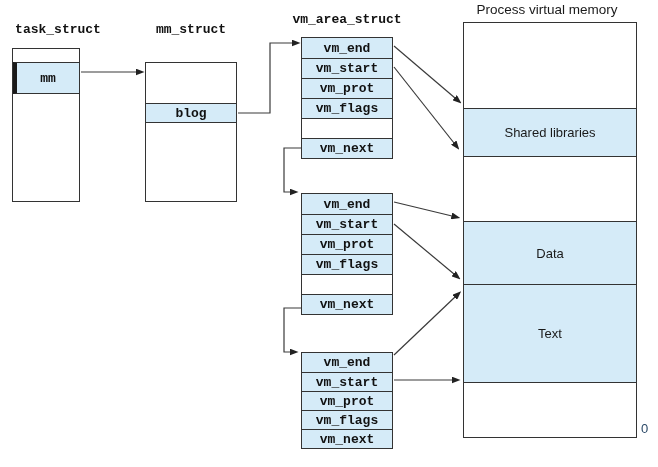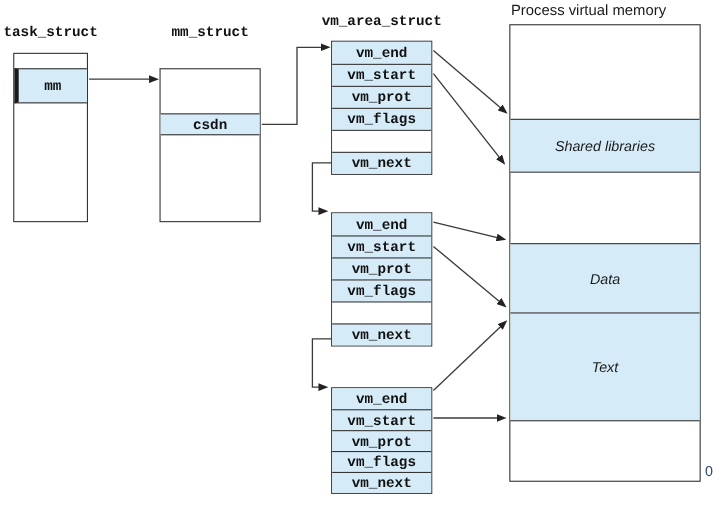--- a/index.html
+++ b/index.html
@@ -29,47 +29,47 @@
     position:absolute;left:0;right:0;box-sizing:border-box;background:#d5ebf8;
     border-top:1px solid #333;border-bottom:1px solid #333;
     display:flex;align-items:center;justify-content:center;
     font-family:"Liberation Mono","DejaVu Sans Mono",monospace;font-size:13px;font-weight:700;color:#111;
   }
   .cell.thick-left{border-left:4px solid #1a1a1a;}
   
   #memory-box{position:absolute;left:463px;top:22px;width:174px;height:416px;border:1px solid #333;box-sizing:border-box;background:#fff;}
   .mem-region{
     box-sizing:border-box;border-top:1px solid #333;display:flex;align-items:center;justify-content:center;
-    font-size:13px;color:#1a1a1a;font-style:italic;
+    font-size:13px;color:#1a1a1a;
   }
   .mem-region:first-child{border-top:none;}
   .mem-region.filled{background:#d5ebf8;}
-  #memory-title{position:absolute;left:440px;top:2px;width:190px;text-align:center;font-size:13.5px;color:#1a1a1a;}
+  #memory-title{position:absolute;left:452px;top:2px;width:190px;text-align:center;font-size:13.5px;color:#1a1a1a;}
   #addr-zero{position:absolute;left:641px;top:421px;font-size:13px;color:#2c4a68;}
   #watermark{
     position:absolute;left:398px;top:439px;font-size:15px;color:#d7d7d7;white-space:nowrap;letter-spacing:0.5px;
   }
   svg.overlay{position:absolute;left:0;top:0;pointer-events:none;}
 </style>
 </head>
 <body>
 
 <div id="canvas">
 
-  <div class="struct-title" style="left:1px;top:22px;width:90px;">task_struct</div>
+  <div class="struct-title" style="left:13px;top:22px;width:90px;">task_struct</div>
   <div class="struct-title" style="left:146px;top:22px;width:90px;">mm_struct</div>
   <div class="struct-title" style="left:287px;top:12px;width:120px;">vm_area_struct</div>
   <div id="memory-title">Process virtual memory</div>
 
   <div class="sbox" style="left:12px;top:48px;width:68px;height:154px;">
     <div class="cell thick-left" style="top:13px;height:32px;">mm</div>
   </div>
 
   <div class="sbox" style="left:145px;top:62px;width:92px;height:140px;">
-    <div class="cell" style="top:40px;height:20px;">csdn</div>
+    <div class="cell" style="top:40px;height:20px;">blog</div>
   </div>
 
   <div class="sbox vma-box" style="left:301px;top:37px;width:92px;">
     <div class="vma-row">vm_end</div>
     <div class="vma-row">vm_start</div>
     <div class="vma-row">vm_prot</div>
     <div class="vma-row">vm_flags</div>
     <div class="vma-row empty"></div>
     <div class="vma-row">vm_next</div>
   </div>

